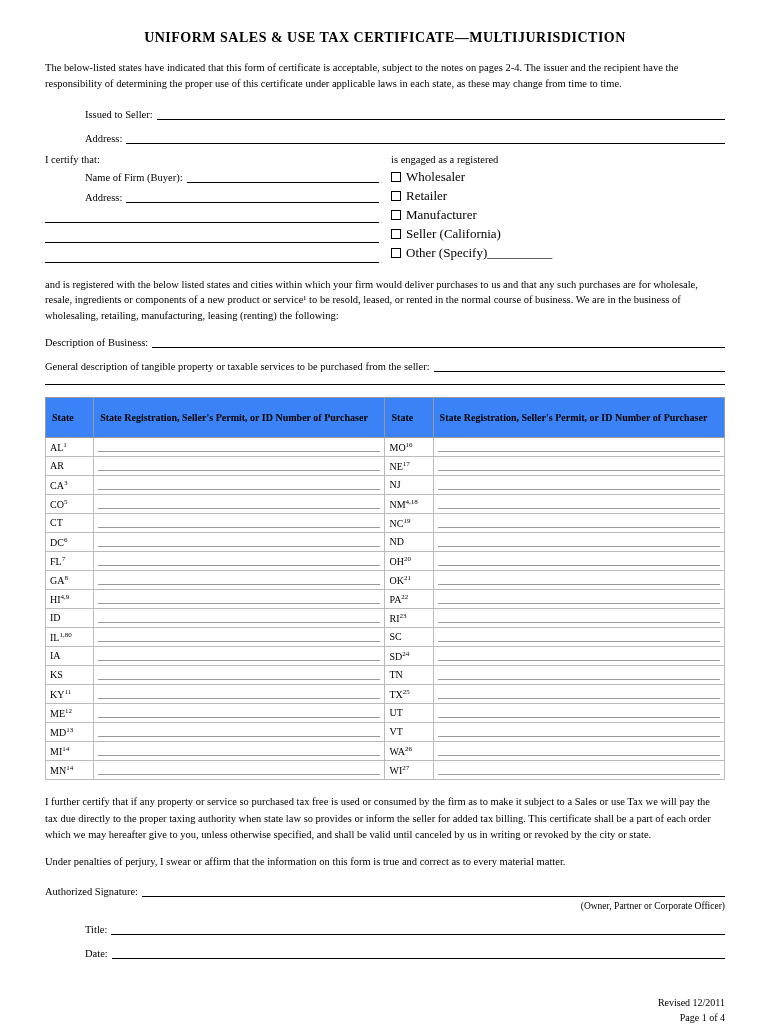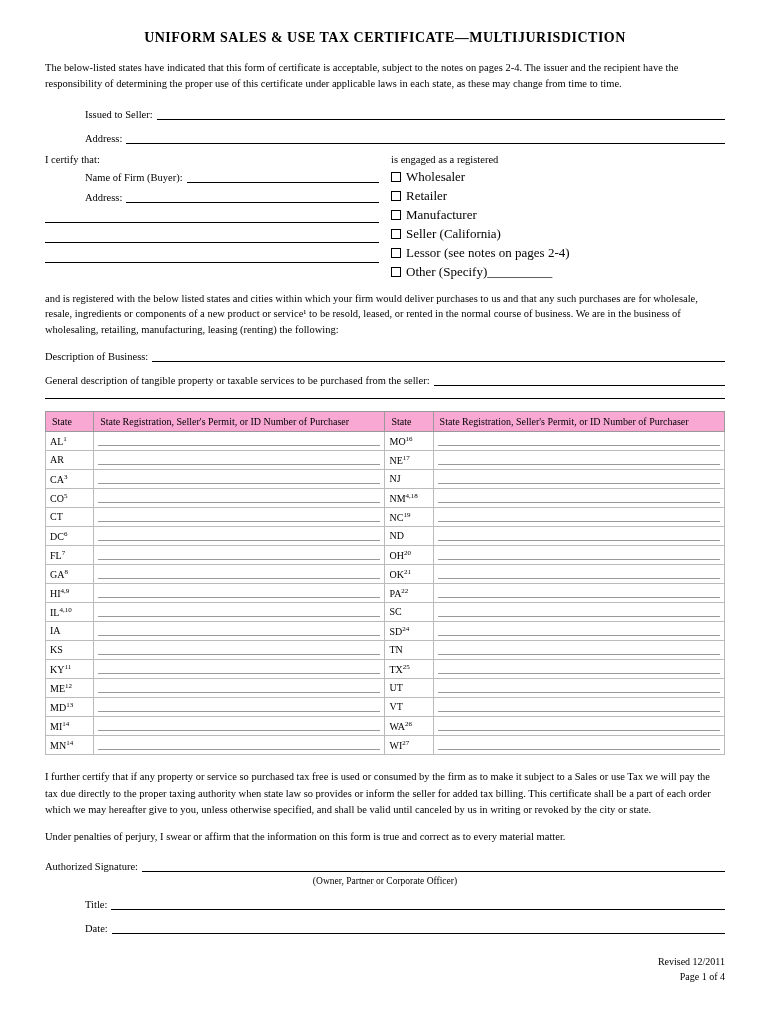--- a/index.html
+++ b/index.html
@@ -106,24 +106,24 @@
     }
     
     .state-table {
       width: 100%;
       border-collapse: collapse;
       margin: 0 auto;
       font-size: 10px;
     }
     .state-table th {
       border: 1px solid #999;
-      background: #f9a8d4;
-      padding: 4px 6px;
+      background: #3b82f6;
+      padding: 14px 6px;
       font-size: 10px;
-      font-weight: normal;
+      font-weight: bold;
       text-align: left;
       vertical-align: top;
     }
     .state-table td {
       border: 1px solid #bbb;
       padding: 2px 4px;
       vertical-align: bottom;
       font-size: 10px;
     }
     .state-table td.state-cell {
@@ -162,28 +162,28 @@
       margin-bottom: 4px;
       font-size: 10.5px;
     }
     .sig-line .label { white-space: nowrap; margin-right: 4px; }
     .sig-underline {
       flex: 1;
       border-bottom: 1px solid #000;
       height: 14px;
     }
     .sig-sub {
-      text-align: center;
+      text-align: right;
       font-size: 9.5px;
       margin-bottom: 10px;
     }
     .revised {
       text-align: right;
       font-size: 10px;
-      margin-top: 20px;
+      margin-top: 36px;
       line-height: 1.5;
     }
     .table-wrapper {
       margin: 0 0 14px 0;
     }
   </style>
 </head>
 <body>
 
 <div class="title">UNIFORM SALES &amp; USE TAX CERTIFICATE—MULTIJURISDICTION</div>
@@ -229,24 +229,20 @@
         <div class="checkbox-row">
           <span class="checkbox-box"></span>
           <span>Manufacturer</span>
         </div>
         <div class="checkbox-row">
           <span class="checkbox-box"></span>
           <span>Seller (California)</span>
         </div>
         <div class="checkbox-row">
           <span class="checkbox-box"></span>
-          <span>Lessor (see notes on pages 2-4)</span>
-        </div>
-        <div class="checkbox-row">
-          <span class="checkbox-box"></span>
           <span>Other (Specify)__________</span>
         </div>
       </div>
   </div>
 </div>
 
 <p class="paragraph-text">and is registered with the below listed states and cities within which your firm would deliver purchases to us and that any such purchases are for wholesale, resale, ingredients or components of a new product or service¹ to be resold, leased, or rented in the normal course of business. We are in the business of wholesaling, retailing, manufacturing, leasing (renting) the following:</p>
 
 <div class="desc-line">
   <span class="label">Description of Business:</span>
@@ -355,21 +351,31 @@
           <td class="state-cell">HI<sup>4,9</sup></td>
           <td class="id-cell">
             <span class="id-underline"></span>
           </td>
           <td class="state-cell">PA<sup>22</sup></td>
           <td class="id-cell">
             <span class="id-underline"></span>
           </td>
         </tr>
         <tr>
-          <td class="state-cell">IL<sup>4,10</sup></td>
+          <td class="state-cell">ID</td>
+          <td class="id-cell">
+            <span class="id-underline"></span>
+          </td>
+          <td class="state-cell">RI<sup>23</sup></td>
+          <td class="id-cell">
+            <span class="id-underline"></span>
+          </td>
+        </tr>
+        <tr>
+          <td class="state-cell">IL<sup>1,80</sup></td>
           <td class="id-cell">
             <span class="id-underline"></span>
           </td>
           <td class="state-cell">SC</td>
           <td class="id-cell">
             <span class="id-underline"></span>
           </td>
         </tr>
         <tr>
           <td class="state-cell">IA</td>

